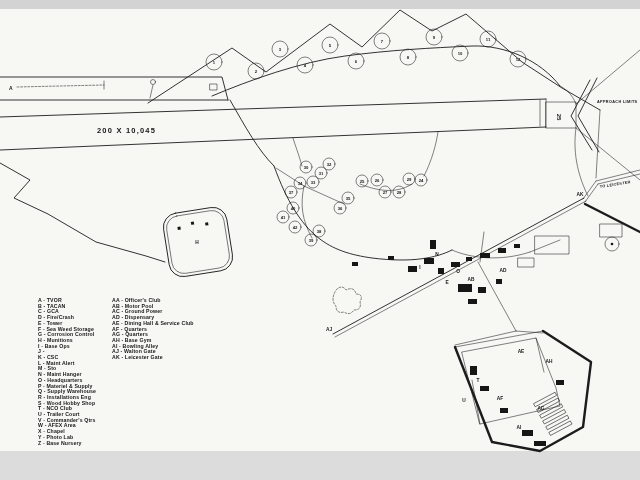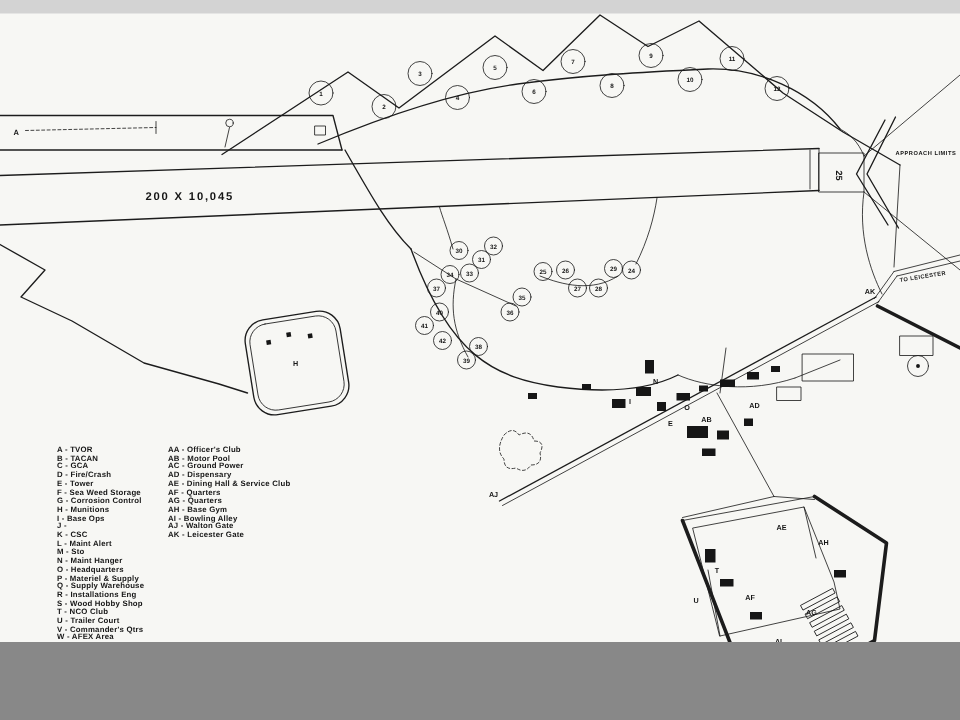--- a/index.html
+++ b/index.html
@@ -1,16 +1,16 @@
 <!DOCTYPE html>
 <html><head>
 <meta charset="utf-8">
 <style>
   html,body{margin:0;padding:0;background:#888}
-  .page{position:relative;width:640px;height:428px;background:#f7f7f4;overflow:hidden;
+  .page{position:relative;width:640px;height:480px;background:#f7f7f4;overflow:hidden;
         font-family:"Liberation Sans",sans-serif}
   .band{position:absolute;left:0;width:640px}
   .band.top{top:0;height:9px;background:#d3d3d3}
   .band.bot{top:451px;height:29px;background:#dcdcdc}
   svg{position:absolute;left:0;top:0}
   .ln{fill:none;stroke:#1c1c1c;stroke-width:0.9;stroke-linejoin:round;stroke-linecap:round}
   .hv{stroke-width:2.4}
   .th{stroke-width:0.55}
   .ds{stroke-dasharray:2 1.6}
   .bl{fill:#161616;stroke:none}

